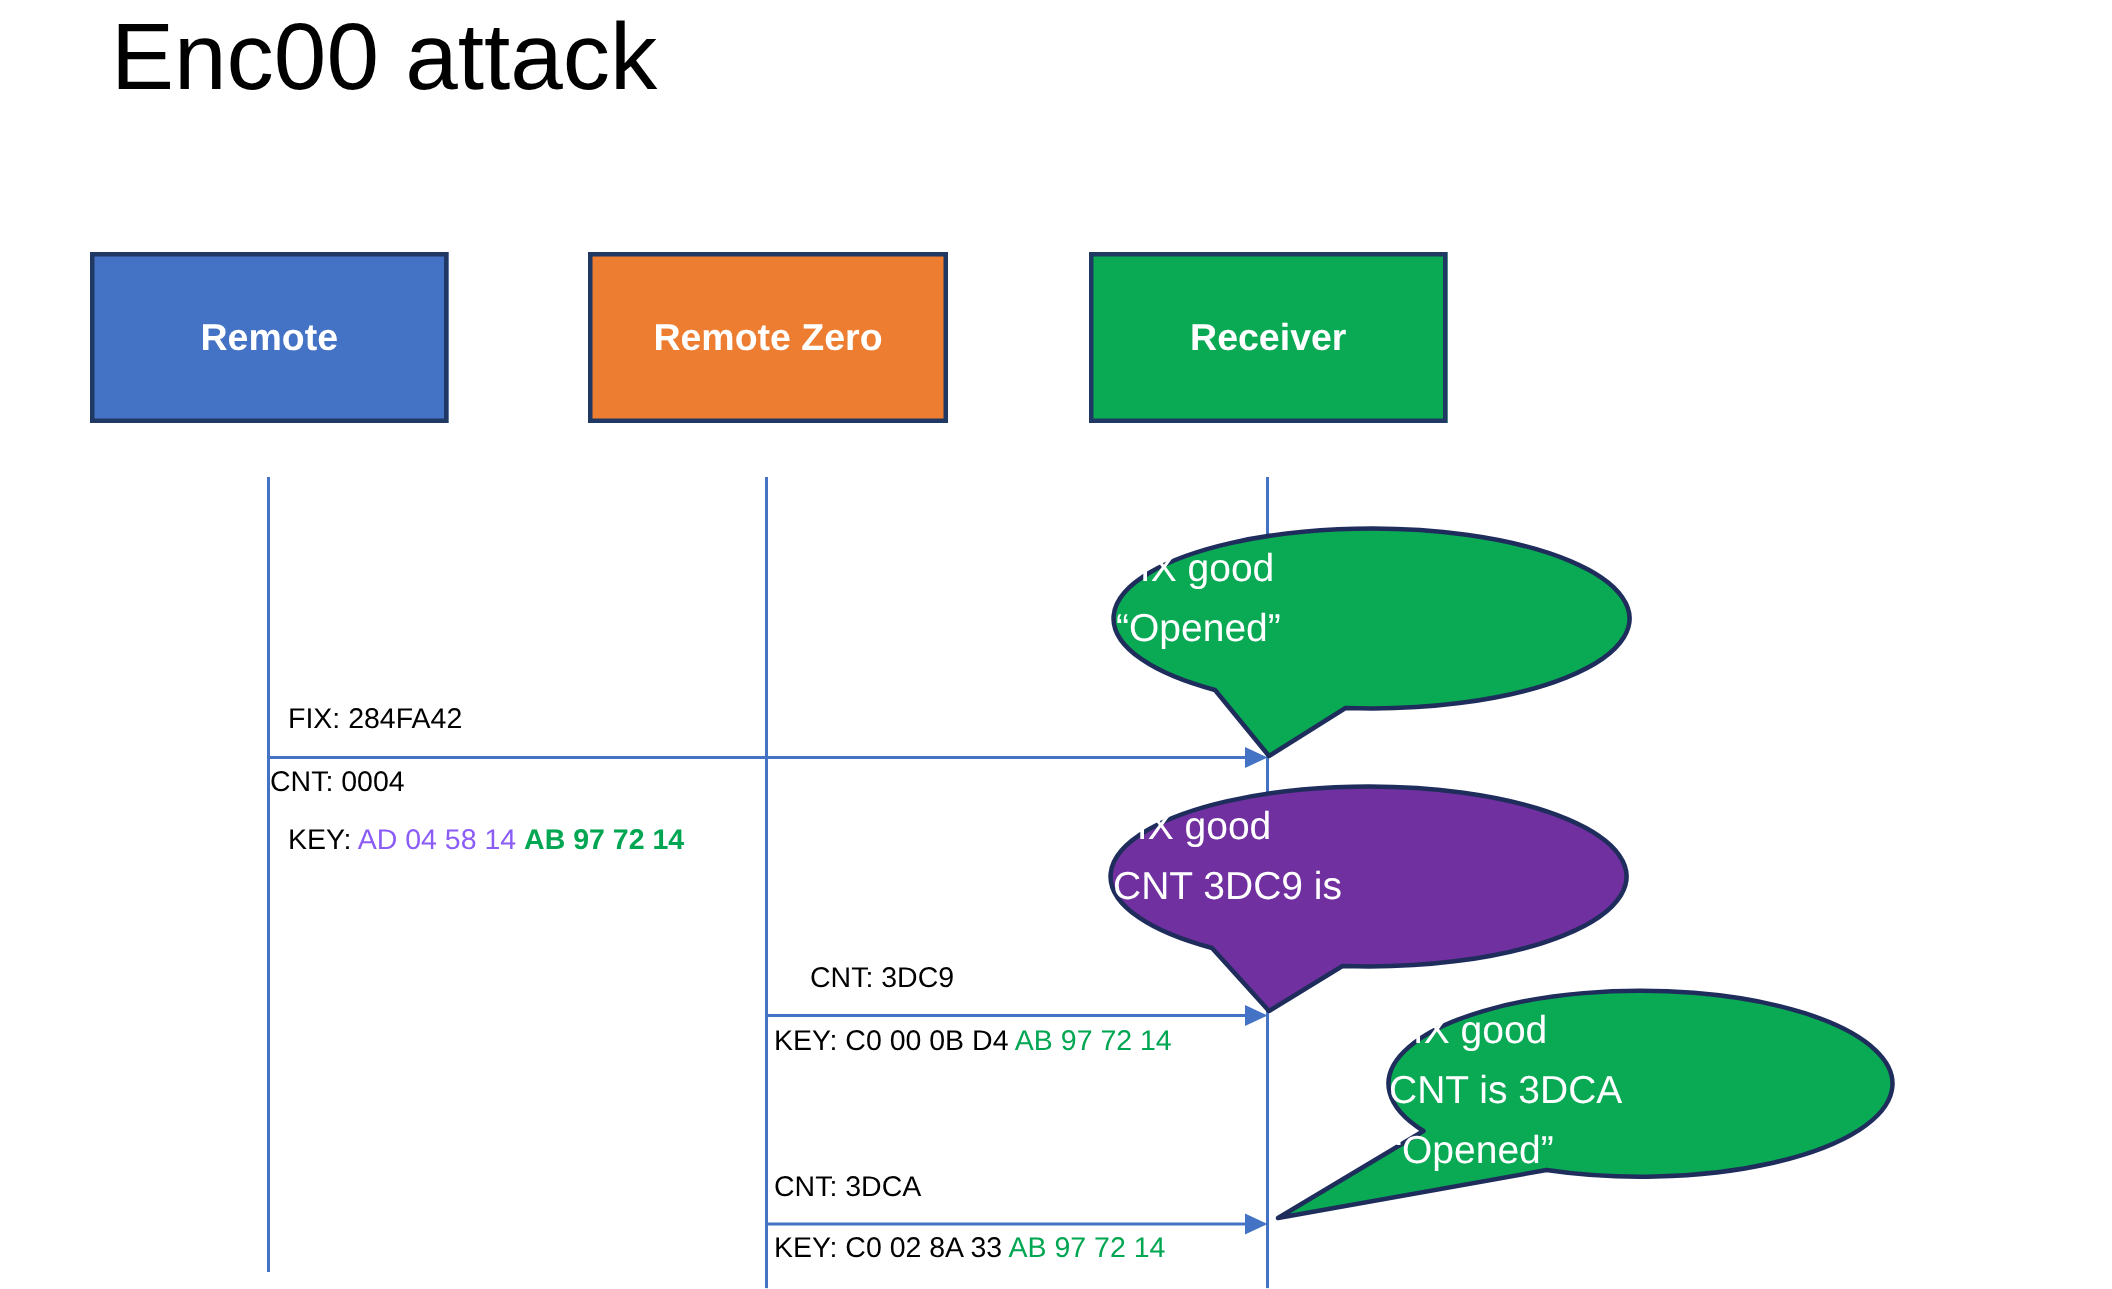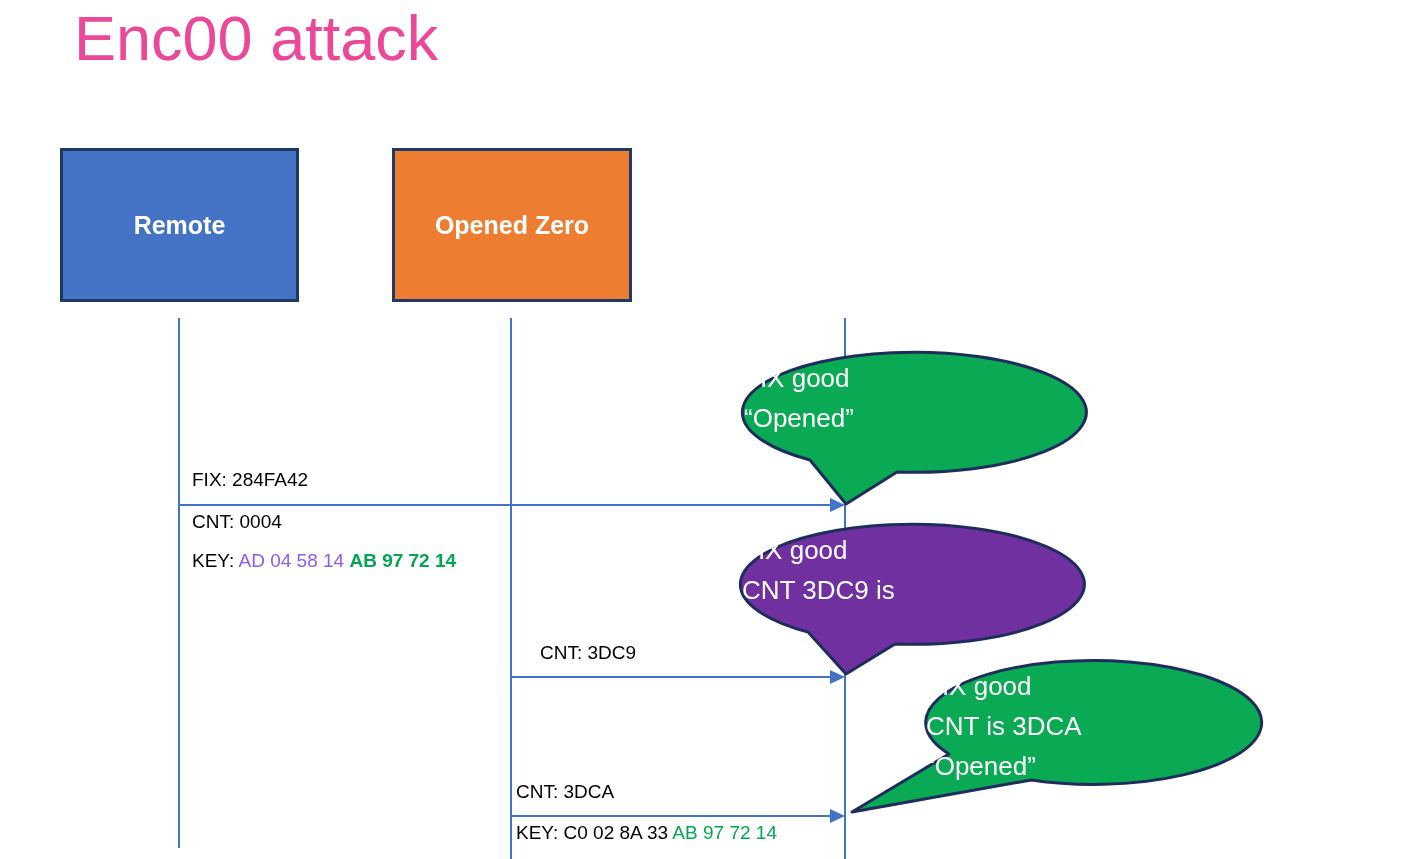--- a/index.html
+++ b/index.html
@@ -2,24 +2,24 @@
 <html><head>
 <meta charset="utf-8">
 <style>
   html,body { margin:0; padding:0; background:#ffffff; }
   #canvas {
     position:relative; width:1408px; height:859px; background:#ffffff;
     overflow:hidden; font-family:"Liberation Sans", sans-serif;
   }
   .title {
     position:absolute; left:74px; top:2px; font-size:63px; font-weight:300;
-    color:#ec4899; white-space:nowrap;
+    color:#000000; white-space:nowrap;
   }
   .actor-box {
-    position:absolute; top:148px; width:239px; height:154px;
+    position:absolute; top:168px; width:239px; height:114px;
     border:3px solid #203864; box-sizing:border-box;
     display:flex; align-items:center; justify-content:center;
     color:#ffffff; font-size:25px; font-weight:600; white-space:nowrap;
   }
   .box-remote   { left:60px;  }
   .box-flipper  { left:392px; width:240px; }
   .box-receiver { left:726px; }
   .lifeline { position:absolute; width:2px; top:318px; background:#4472C4; }
   .ll-remote   { left:178px; height:530px; }
   .ll-flipper  { left:510px; height:541px; }
@@ -31,21 +31,21 @@
   .arrow-head {
     position:absolute; width:0; height:0;
     border-top:7px solid transparent; border-bottom:7px solid transparent;
     border-left:15px solid #4472C4;
   }
   .head1 { left:830px; top:498px; }
   .head2 { left:830px; top:670px; }
   .head3 { left:830px; top:809px; }
   .msg-label { position:absolute; font-size:19px; color:#000; white-space:nowrap; }
   .lbl-fix1 { left:192px; top:469px; }
-  .lbl-cnt1 { left:192px; top:511px; }
+  .lbl-cnt1 { left:180px; top:511px; }
   .lbl-key1 { left:192px; top:550px; }
   .lbl-cnt2 { left:540px; top:642px; }
   .lbl-key2 { left:516px; top:684px; }
   .lbl-cnt3 { left:516px; top:781px; }
   .lbl-key3 { left:516px; top:822px; }
   .seg-bold { font-weight:700; }
   #bubbles-overlay { position:absolute; left:0; top:0; width:1408px; height:859px; pointer-events:none; }
   .bubble-path { stroke:#1F2D5C; stroke-width:3; stroke-linejoin:round; }
   .bubble-text {
     position:absolute; color:#ffffff; font-size:26px; line-height:40px;
@@ -59,41 +59,47 @@
 <body>
 
 <div id="canvas">
 
   <div class="title">Enc00 attack</div>
 
   <div class="actor-box box-remote" style="background-color: rgb(68, 114, 196);">
     <span>Remote</span>
   </div>
   <div class="actor-box box-flipper" style="background-color: rgb(237, 125, 49);">
-    <span>Opened Zero</span>
+    <span>Remote Zero</span>
+  </div>
+  <div class="actor-box box-receiver" style="background-color: rgb(10, 170, 85);">
+    <span>Receiver</span>
   </div>
 
   <div class="lifeline ll-remote"></div>
   <div class="lifeline ll-flipper"></div>
   <div class="lifeline ll-receiver"></div>
 
   <div class="msg-line line1"></div>
   <div class="arrow-head head1"></div>
   <div class="msg-line line2"></div>
   <div class="arrow-head head2"></div>
   <div class="msg-line line3"></div>
   <div class="arrow-head head3"></div>
 
   <div class="msg-label lbl-fix1">FIX: 284FA42</div>
   <div class="msg-label lbl-cnt1">CNT: 0004</div>
   <div class="msg-label lbl-key1">
     <span>KEY: </span><span style="color: #8b5cf6;">AD 04 58 14 </span><span class="seg-bold" style="color: rgb(0, 166, 81);">AB 97 72 14</span>
   </div>
 
   <div class="msg-label lbl-cnt2">CNT: 3DC9</div>
+  <div class="msg-label lbl-key2">
+    <span>KEY: </span><span>C0 00 0B D4 </span><span style="color: rgb(0, 166, 81);">AB 97 72 14</span>
+  </div>
 
   <div class="msg-label lbl-cnt3">CNT: 3DCA</div>
   <div class="msg-label lbl-key3">
     <span>KEY: </span><span>C0 02 8A 33 </span><span style="color: rgb(0, 166, 81);">AB 97 72 14</span>
   </div>
 
   <svg id="bubbles-overlay" viewBox="0 0 1408 859" xmlns="http://www.w3.org/2000/svg">
     <path class="bubble-path" d="M 810 460 A 172 60 0 1 1 897 472 L 846 504 Z" fill="#0AAA55"></path>
     <path class="bubble-path" d="M 808 632 A 172 60 0 1 1 895 644 L 846 674 Z" fill="#7030A0"></path>
     <path class="bubble-path" d="M 949 754 A 168 62 0 1 1 1031 780 L 852 812 Z" fill="#0AAA55"></path>

